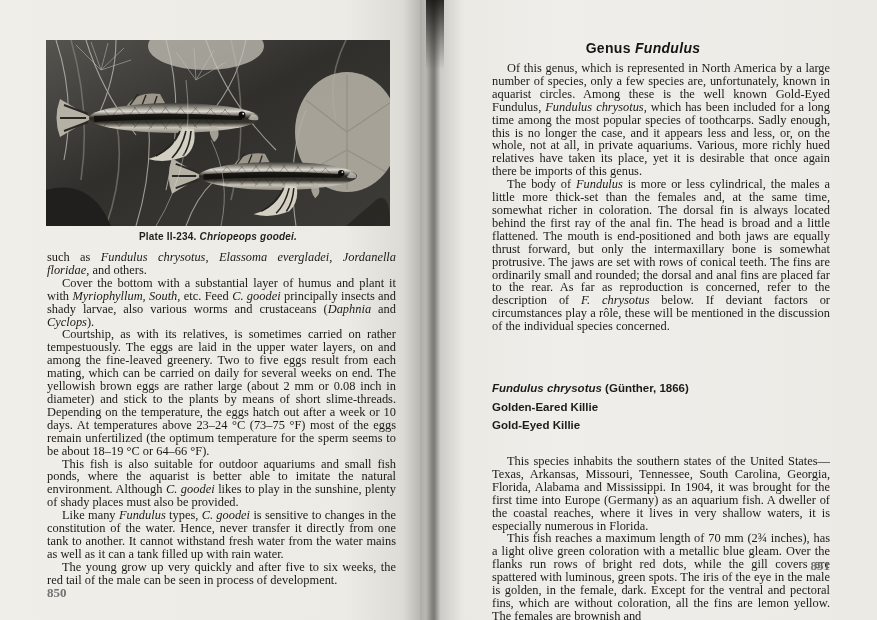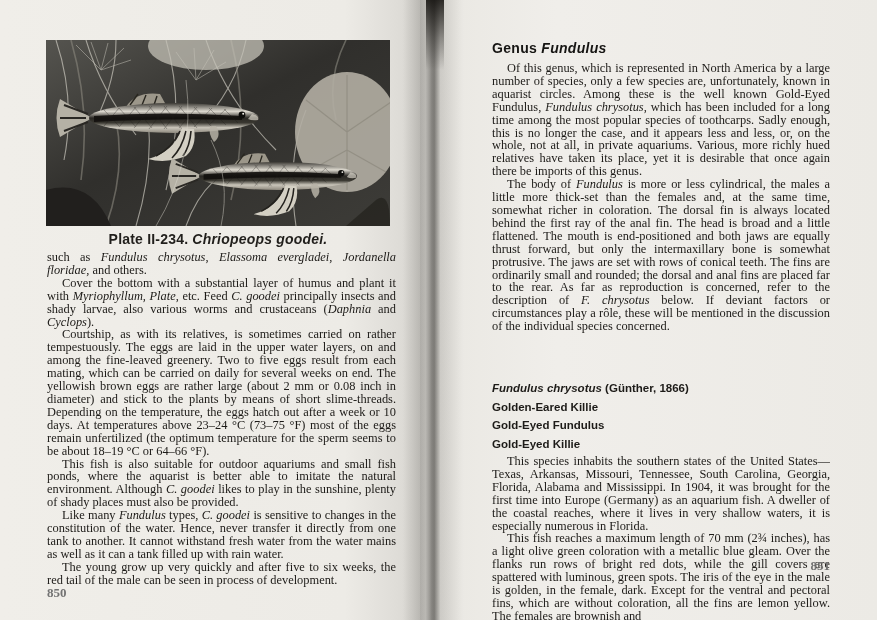--- a/index.html
+++ b/index.html
@@ -18,33 +18,33 @@
       linear-gradient(to bottom, rgba(15,13,10,.85) 0%, rgba(15,13,10,.35) 55%, rgba(15,13,10,0) 100%),
       linear-gradient(to right, rgba(40,38,34,0) 0%, rgba(40,38,34,.12) 38%, rgba(30,28,25,.45) 48%, rgba(30,28,25,.5) 52%, rgba(40,38,34,.10) 62%, rgba(40,38,34,0) 100%);
     background-size:18px 70px,100% 100%;
     background-position:24px 0,0 0;
     background-repeat:no-repeat,no-repeat;
   }
   .photo{position:absolute;left:46px;top:40px;width:344px;height:186px;background:#33322f;}
   .photo svg{display:block;}
   .caption{
     position:absolute;left:46px;top:231px;width:344px;text-align:center;
-    font-family:"Liberation Sans",sans-serif;font-weight:bold;font-size:14px;
+    font-family:"Liberation Sans",sans-serif;font-weight:bold;font-size:10px;
     letter-spacing:.2px;color:#211f1c;
   }
   .caption .it{font-style:italic;}
   .textcol{position:absolute;}
   .col-left-body{left:47px;top:251px;width:349px;}
   .col-right-top{left:492px;top:62px;width:338px;}
   .col-right-bottom{left:492px;top:455px;width:338px;}
   p.para{margin:0;text-align:justify;font-size:12.4px;line-height:12.9px;}
   p.para.indent{text-indent:15px;font-family:Liberation Serif, serif;}
   .it{font-style:italic;}
   .genus-heading{
-    position:absolute;left:492px;top:40px;width:338px;
+    position:absolute;left:474px;top:40px;width:338px;text-align:center;
     font-family:"Liberation Sans",sans-serif;font-weight:bold;font-size:14px;
     letter-spacing:.3px;color:#161513;
   }
   .species-header{
     position:absolute;left:492px;top:379px;width:338px;
     font-family:"Liberation Sans",sans-serif;font-weight:bold;font-size:11.5px;
     line-height:18.5px;color:#1d1b18;
   }
   .pagenum{
     position:absolute;font-weight:bold;font-size:13px;color:#737373;
@@ -138,21 +138,21 @@
     </svg>
   </div>
 
   <div class="caption">
     <span>Plate II-234.</span>
     <span class="it">Chriopeops goodei.</span>
   </div>
 
   <div class="textcol col-left-body">
       <p class="para"><span>such as </span><span class="it">Fundulus chrysotus</span><span>, </span><span class="it">Elassoma evergladei</span><span>, </span><span class="it">Jordanella floridae</span><span>, and others.</span></p>
-      <p class="para indent"><span>Cover the bottom with a substantial layer of humus and plant it with </span><span class="it">Myriophyllum, Plate</span><span>, etc. Feed </span><span class="it">C. goodei</span><span> principally insects and shady larvae, also various worms and crustaceans (</span><span class="it">Daphnia</span><span> and </span><span class="it">Cyclops</span><span>).</span></p>
+      <p class="para indent"><span>Cover the bottom with a substantial layer of humus and plant it with </span><span class="it">Myriophyllum, South</span><span>, etc. Feed </span><span class="it">C. goodei</span><span> principally insects and shady larvae, also various worms and crustaceans (</span><span class="it">Daphnia</span><span> and </span><span class="it">Cyclops</span><span>).</span></p>
       <p class="para indent"><span>Courtship, as with its relatives, is sometimes carried on rather tempestuously. The eggs are laid in the upper water layers, on and among the fine-leaved greenery. Two to five eggs result from each mating, which can be carried on daily for several weeks on end. The yellowish brown eggs are rather large (about 2 mm or 0.08 inch in diameter) and stick to the plants by means of short slime-threads. Depending on the temperature, the eggs hatch out after a week or 10 days. At temperatures above 23–24 °C (73–75 °F) most of the eggs remain unfertilized (the optimum temperature for the sperm seems to be about 18–19 °C or 64–66 °F).</span></p>
       <p class="para indent"><span>This fish is also suitable for outdoor aquariums and small fish ponds, where the aquarist is better able to imitate the natural environment. Although </span><span class="it">C. goodei</span><span> likes to play in the sunshine, plenty of shady places must also be provided.</span></p>
       <p class="para indent"><span>Like many </span><span class="it">Fundulus</span><span> types, </span><span class="it">C. goodei</span><span> is sensitive to changes in the constitution of the water. Hence, never transfer it directly from one tank to another. It cannot withstand fresh water from the water mains as well as it can a tank filled up with rain water.</span></p>
       <p class="para indent"><span>The young grow up very quickly and after five to six weeks, the red tail of the male can be seen in process of development.</span></p>
     </div>
 
   <div class="pagenum pagenum-left">850</div>
 
   <div class="genus-heading">
     <span>Genus</span>
@@ -162,21 +162,20 @@
   <div class="textcol col-right-top">
       <p class="para indent"><span>Of this genus, which is represented in North America by a large number of species, only a few species are, unfortunately, known in aquarist circles. Among these is the well known Gold-Eyed Fundulus, </span><span class="it">Fundulus chrysotus</span><span>, which has been included for a long time among the most popular species of toothcarps. Sadly enough, this is no longer the case, and it appears less and less, or, on the whole, not at all, in private aquariums. Various, more richly hued relatives have taken its place, yet it is desirable that once again there be imports of this genus.</span></p>
       <p class="para indent"><span>The body of </span><span class="it">Fundulus</span><span> is more or less cylindrical, the males a little more thick-set than the females and, at the same time, somewhat richer in coloration. The dorsal fin is always located behind the first ray of the anal fin. The head is broad and a little flattened. The mouth is end-positioned and both jaws are equally thrust forward, but only the intermaxillary bone is somewhat protrusive. The jaws are set with rows of conical teeth. The fins are ordinarily small and rounded; the dorsal and anal fins are placed far to the rear. As far as reproduction is concerned, refer to the description of </span><span class="it">F. chrysotus</span><span> below. If deviant factors or circumstances play a rôle, these will be mentioned in the discussion of the individual species concerned.</span></p>
     </div>
 
   <div class="species-header">
     <div>
       <span class="it">Fundulus chrysotus</span><span> (Günther, 1866)</span>
     </div>
     <div>Golden-Eared Killie</div>
-    <div>Gold-Eyed Fundulus</div>
     <div>Gold-Eyed Killie</div>
   </div>
 
   <div class="textcol col-right-bottom">
       <p class="para indent"><span>This species inhabits the southern states of the United States—Texas, Arkansas, Missouri, Tennessee, South Carolina, Georgia, Florida, Alabama and Mississippi. In 1904, it was brought for the first time into Europe (Germany) as an aquarium fish. A dweller of the coastal reaches, where it lives in very shallow waters, it is especially numerous in Florida.</span></p>
       <p class="para indent"><span>This fish reaches a maximum length of 70 mm (2¾ inches), has a light olive green coloration with a metallic blue gleam. Over the flanks run rows of bright red dots, while the gill covers are spattered with luminous, green spots. The iris of the eye in the male is golden, in the female, dark. Except for the ventral and pectoral fins, which are without coloration, all the fins are lemon yellow. The females are brownish and</span></p>
     </div>
 
   <div class="pagenum pagenum-right">851</div>
 

